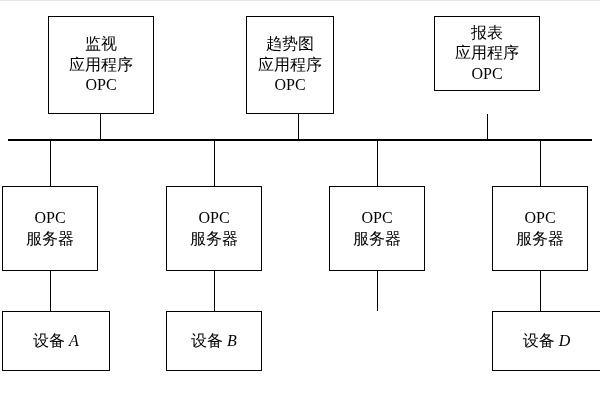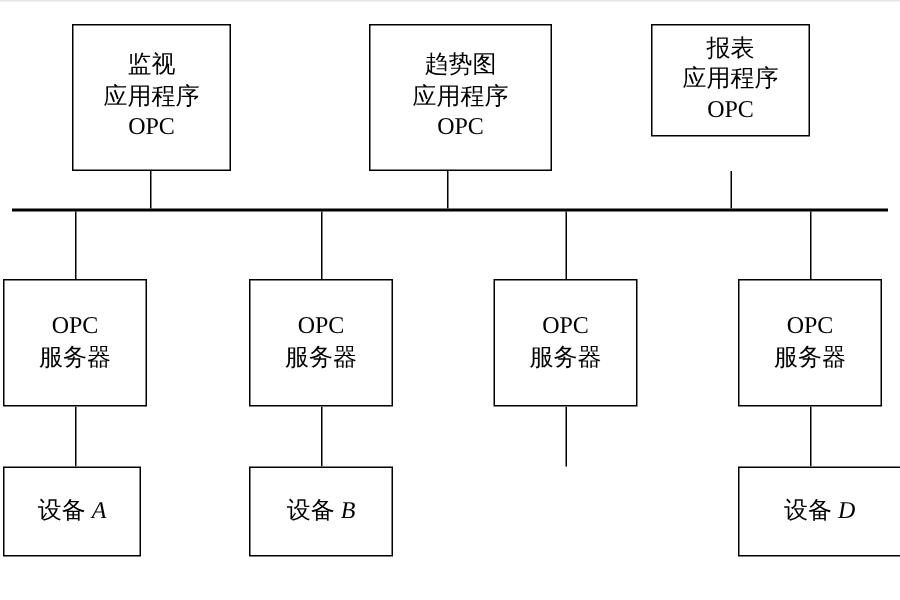--- a/index.html
+++ b/index.html
@@ -63,21 +63,21 @@
 <body>
 
 <div id="canvas">
 
   <div class="node app-node" style="left:48px; top:16px; width:106px; height:98px;">
     <span class="ln">监视</span>
     <span class="ln">应用程序</span>
     <span class="ln">OPC</span>
   </div>
 
-  <div class="node app-node" style="left:246px; top:16px; width:122px; height:98px;">
+  <div class="node app-node" style="left:246px; top:16px; width:88px; height:98px;">
     <span class="ln">趋势图</span>
     <span class="ln">应用程序</span>
     <span class="ln">OPC</span>
   </div>
 
   <div class="node app-node" style="left:434px; top:16px; width:106px; height:75px;">
     <span class="ln">报表</span>
     <span class="ln">应用程序</span>
     <span class="ln">OPC</span>
   </div>
@@ -111,21 +111,21 @@
   <div class="node srv-node" style="left:492px; top:186px; width:96px; height:85px;">
     <span class="ln">OPC</span>
     <span class="ln">服务器</span>
   </div>
 
   <div class="vline" style="left:50px; top:271px; height:40px;"></div>
   <div class="vline" style="left:214px; top:271px; height:40px;"></div>
   <div class="vline" style="left:377px; top:271px; height:40px;"></div>
   <div class="vline" style="left:540px; top:271px; height:40px;"></div>
 
-  <div class="node dev-node" style="left:2px; top:311px; width:92px; height:60px;">
+  <div class="node dev-node" style="left:2px; top:311px; width:108px; height:60px;">
     <span class="ln"><span>设备 </span><span class="ital">A</span></span>
   </div>
 
   <div class="node dev-node" style="left:166px; top:311px; width:96px; height:60px;text-align:right;">
     <span class="ln"><span>设备 </span><span class="ital">B</span></span>
   </div>
 
 
   <div class="node dev-node" style="left:492px; top:311px; width:109px; height:60px;">
     <span class="ln"><span>设备 </span><span class="ital">D</span></span>

